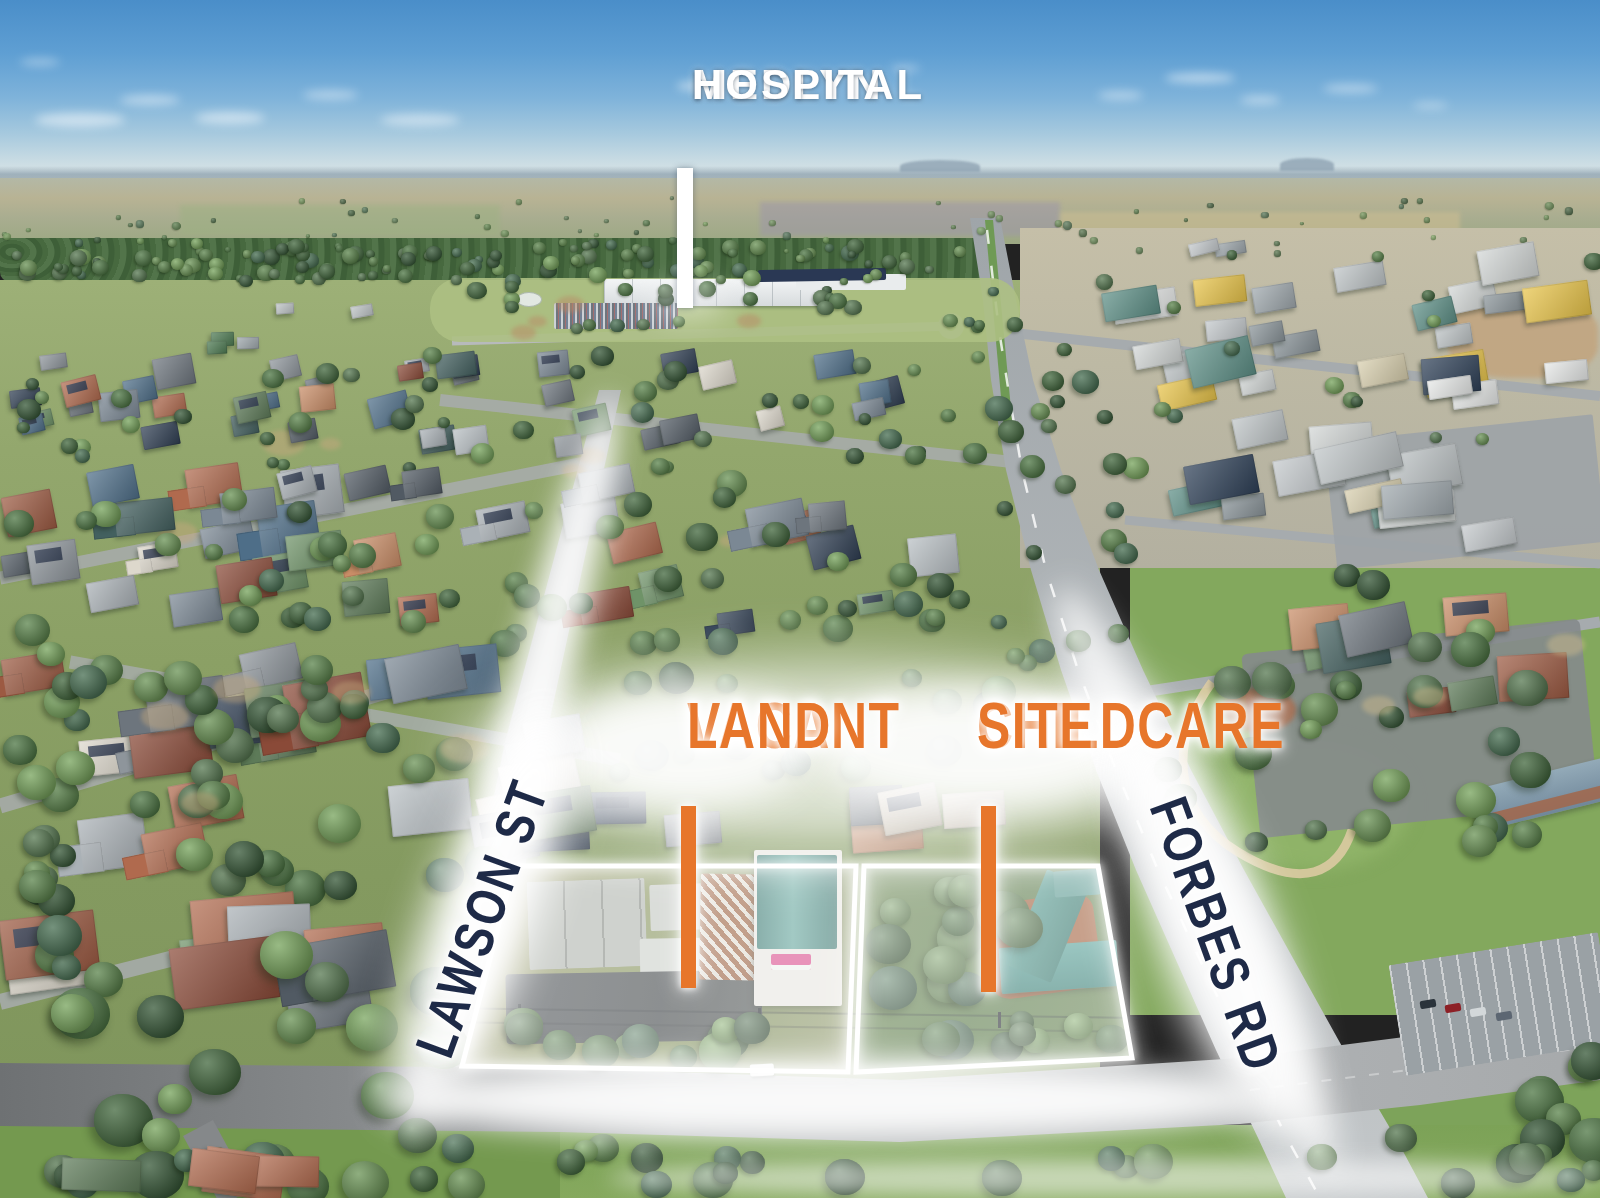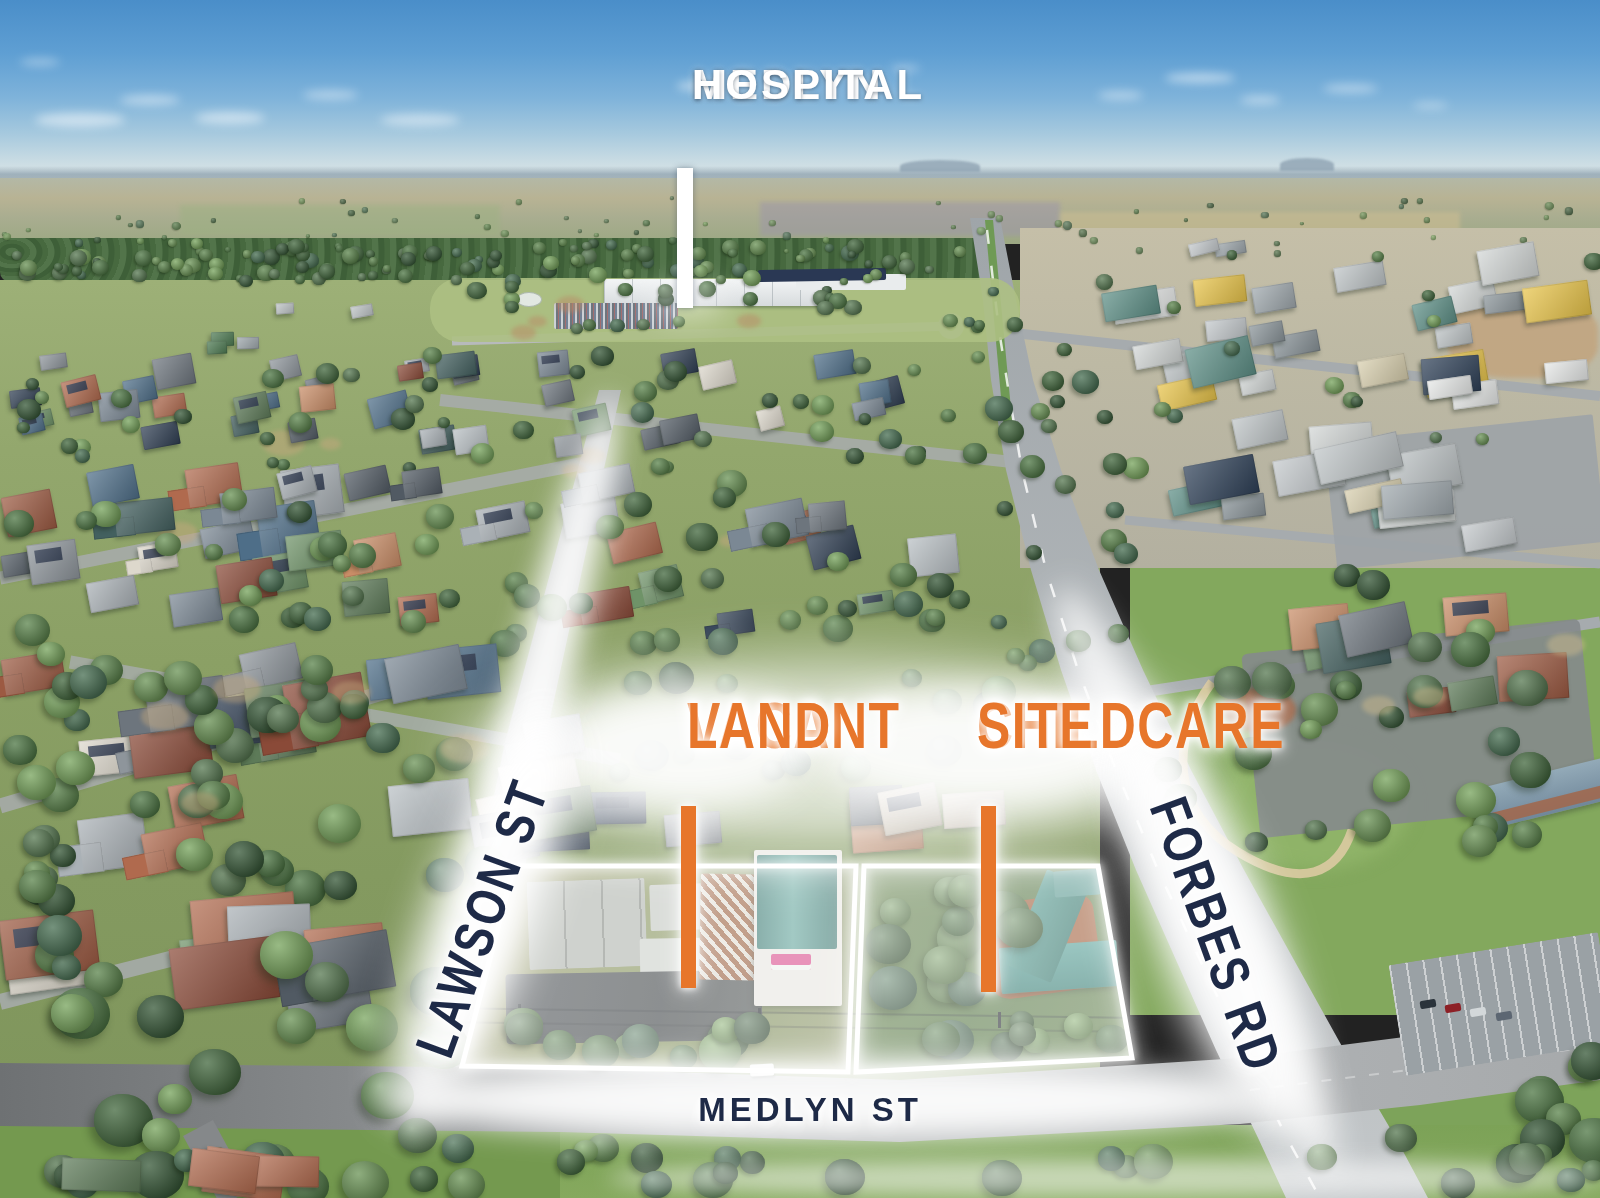--- a/index.html
+++ b/index.html
@@ -1067,18 +1067,17 @@
       </span>
   </div>
   <div class="site-label lbl-childcare">
     <span class="squeeze">
         <span>CHILDCARE</span>
         <span>SITE</span>
       </span>
   </div>
   <div class="street-label lbl-lawson">LAWSON ST</div>
   <div class="street-label lbl-forbes">FORBES RD</div>
-  <div class="street-label lbl-medlyn">MEDLYN ST</div>
   <div class="disclaimer">
     
   </div>
 
 </div>
 
 </body></html>

